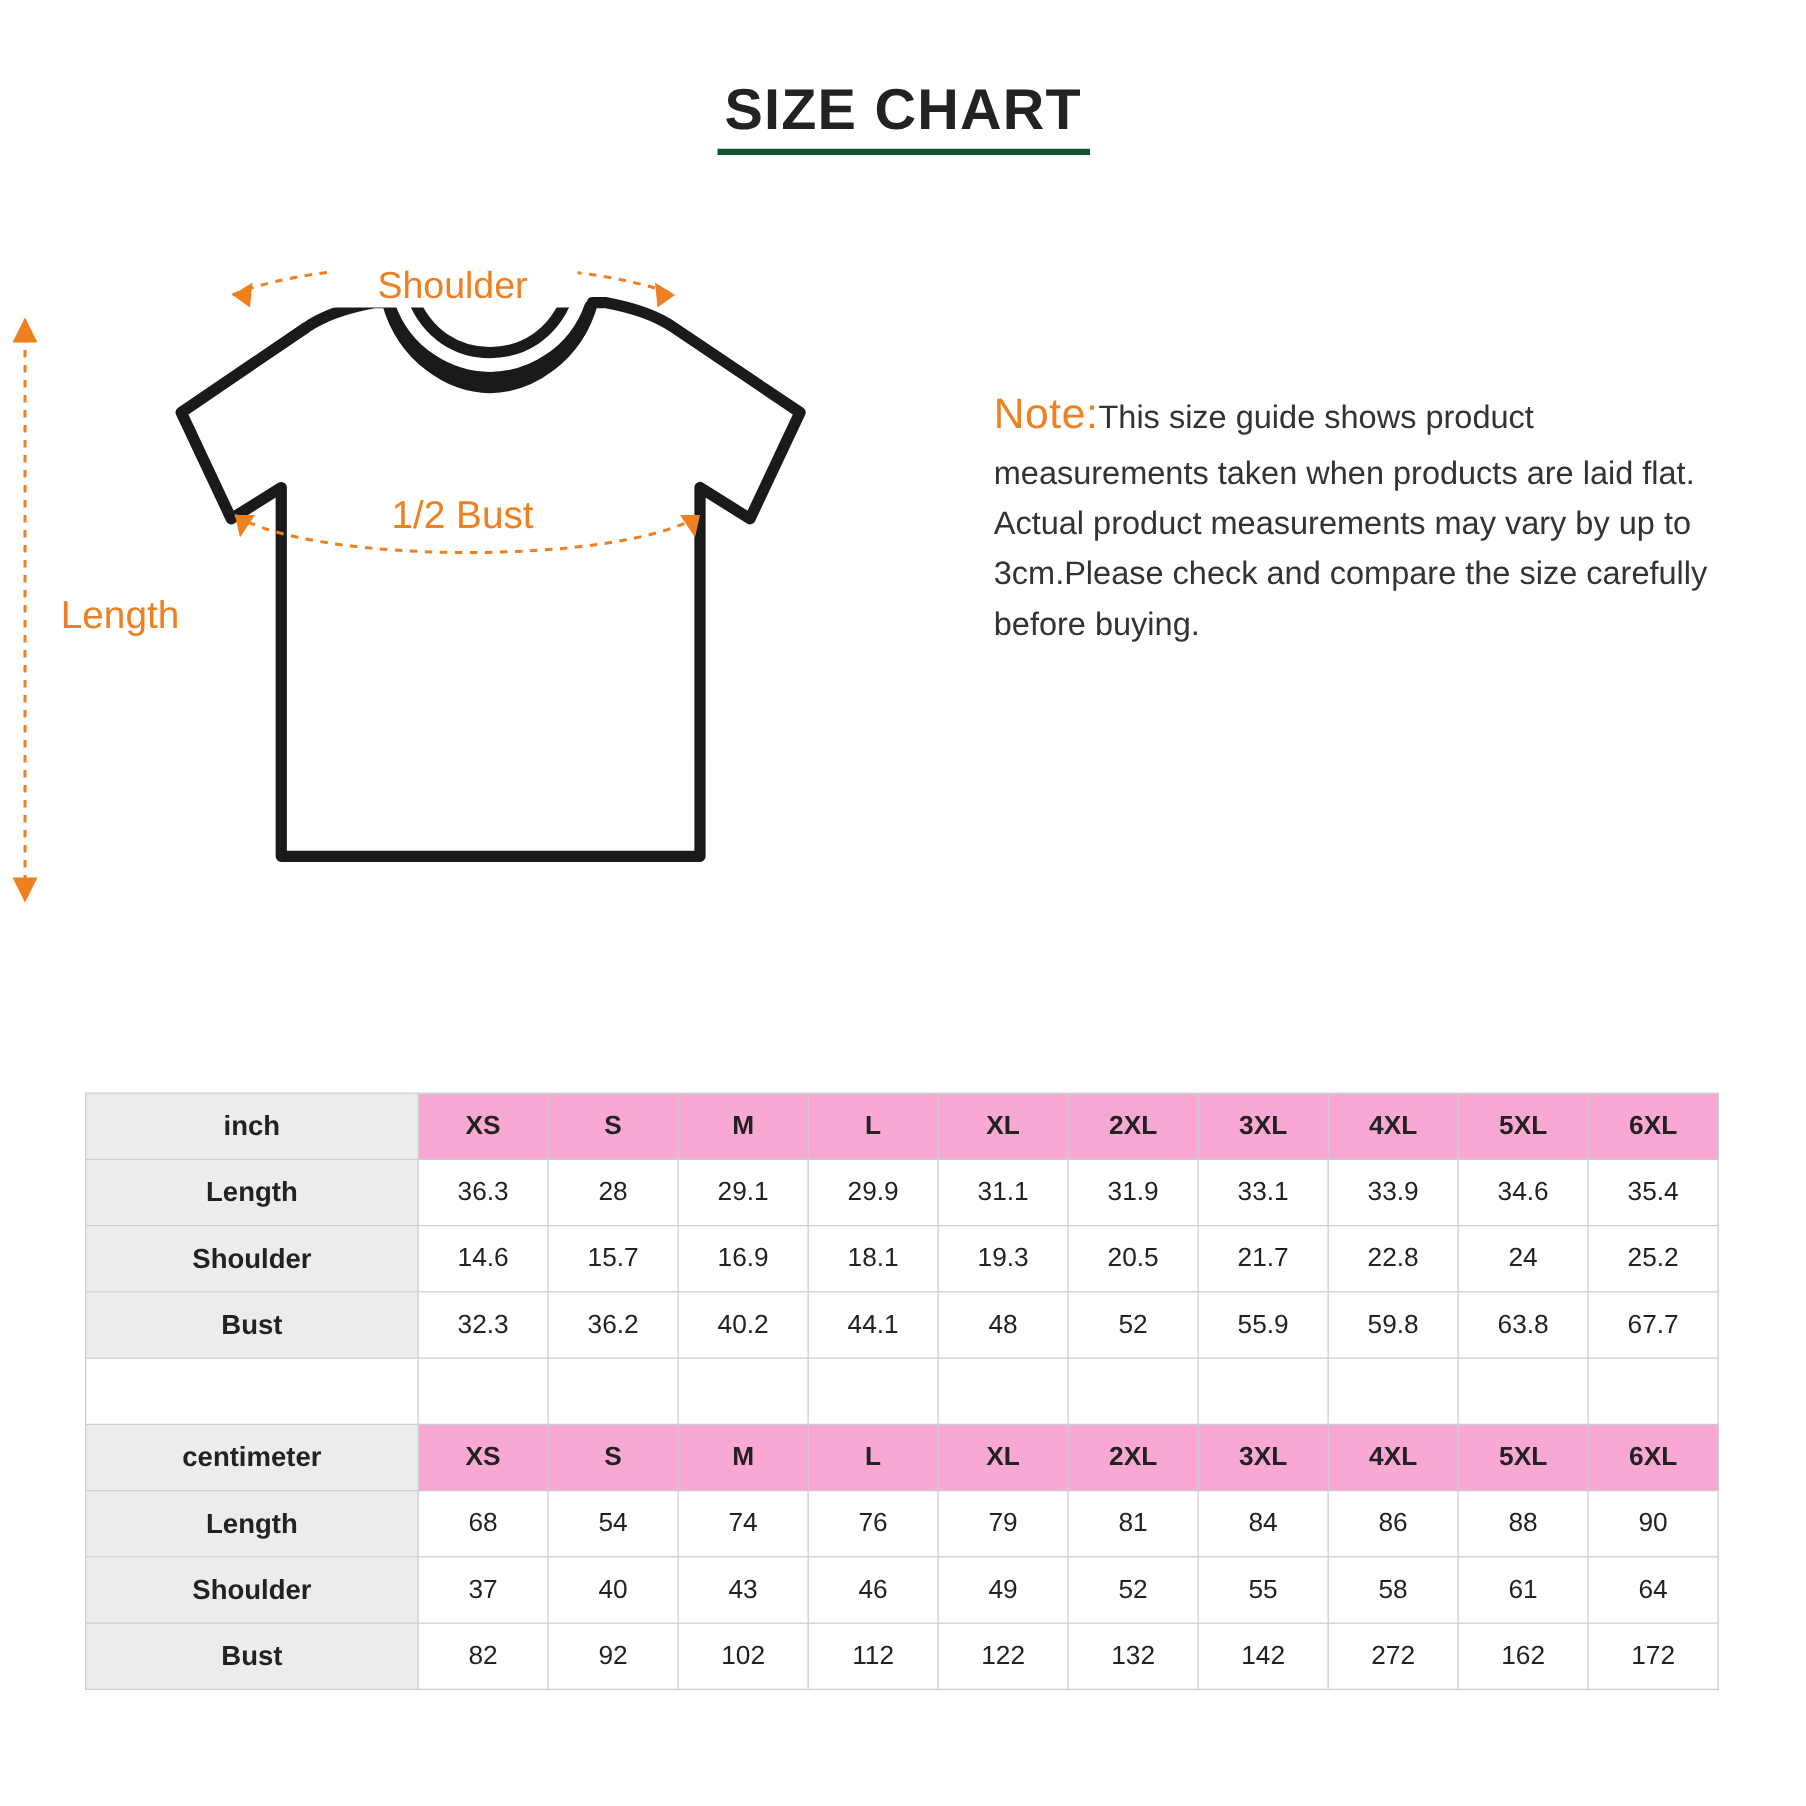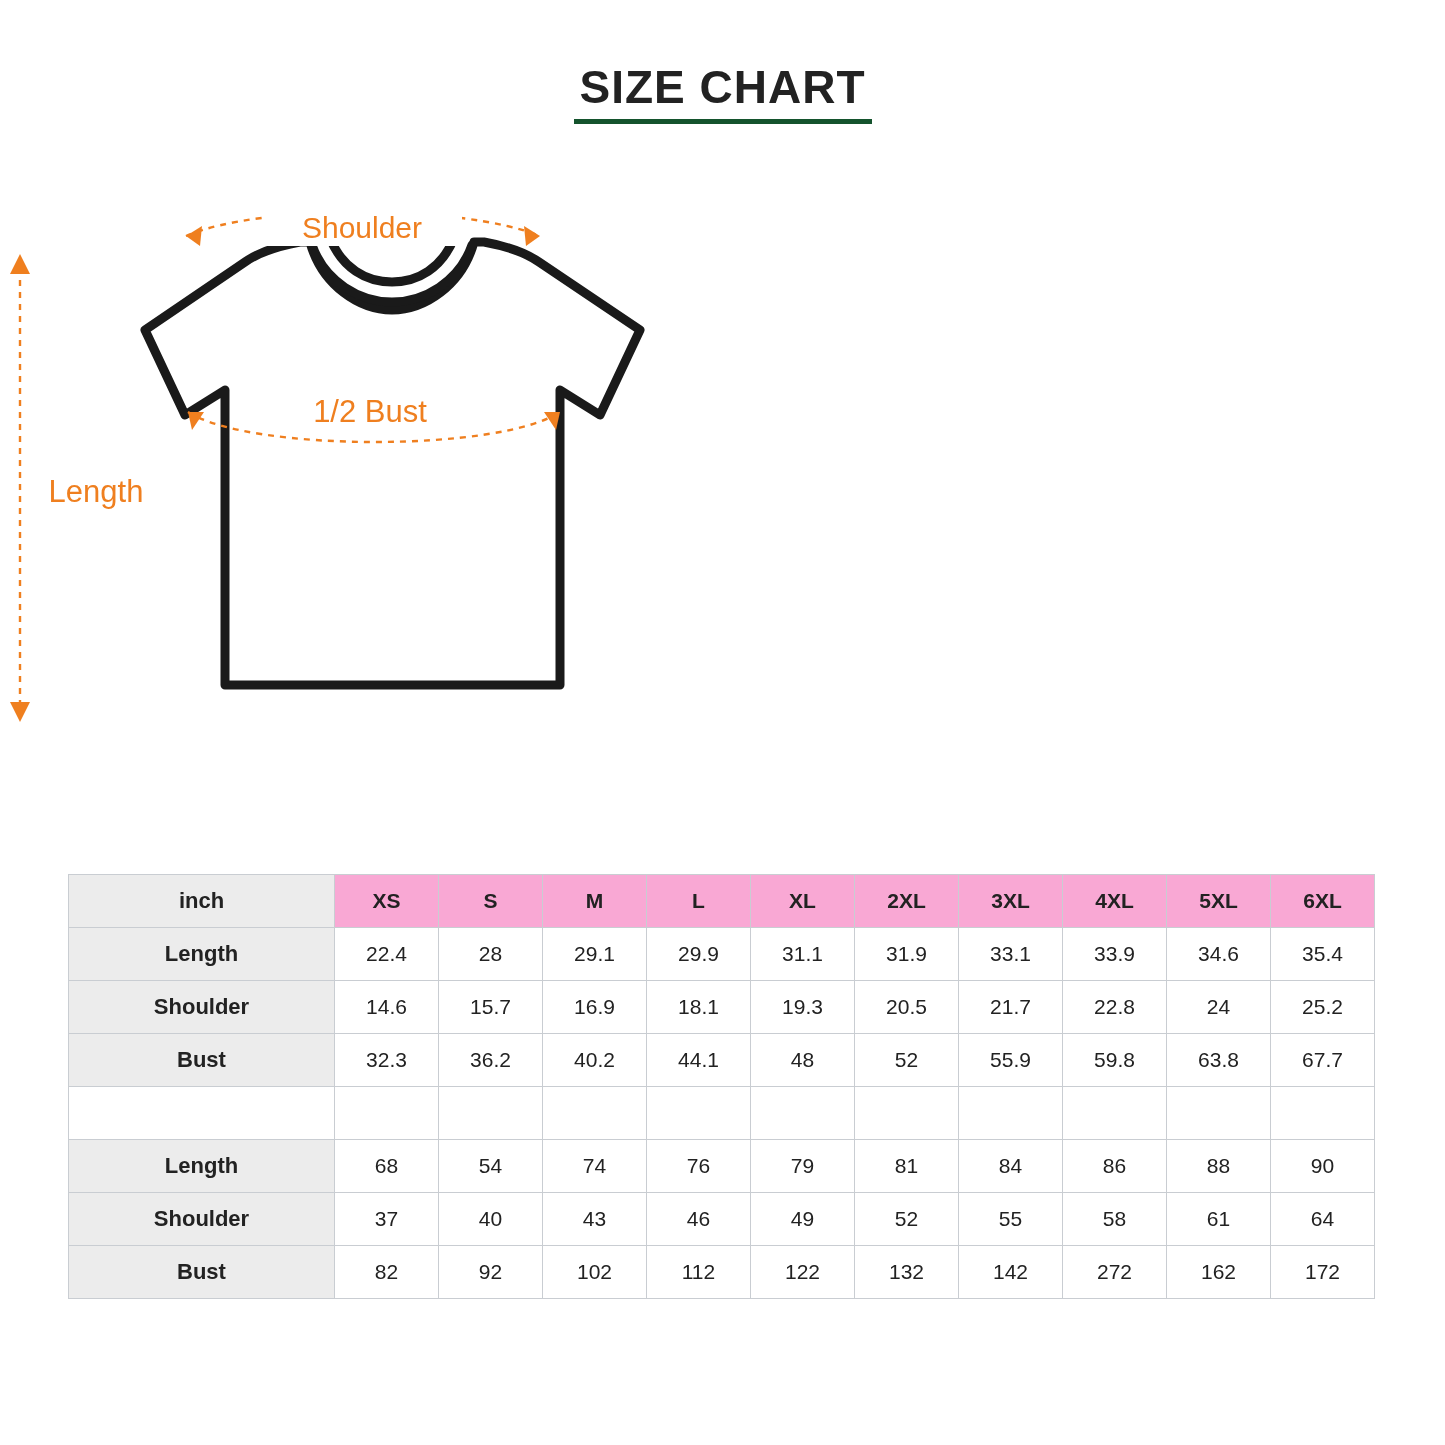--- a/index.html
+++ b/index.html
@@ -174,20 +174,25 @@
 
       <g stroke="#ef7f1f" fill="none" stroke-width="2.4" stroke-dasharray="6,6">
         <line x1="20" y1="78" x2="20" y2="518"></line>
       </g>
       <polygon points="20,64 10,84 30,84" fill="#ef7f1f"></polygon>
       <polygon points="20,532 10,512 30,512" fill="#ef7f1f"></polygon>
       <text x="96" y="312" font-family="Liberation Sans, sans-serif" font-size="31" fill="#ef7f1f" text-anchor="middle">Length</text>
     </svg>
   </div>
 
+  <div class="note-block">
+    <div class="note-text">
+      <span class="note-label">Note:</span><span>This size guide shows product measurements taken when products are laid flat. Actual product measurements may vary by up to 3cm.Please check and compare the size carefully before buying.</span>
+    </div>
+  </div>
 
   <div class="tables">
 
     <table class="size-table">
       <colgroup>
         <col class="c0">
           <col class="cN">
           <col class="cN">
           <col class="cN">
           <col class="cN">
@@ -207,21 +212,21 @@
           <td class="hdr">L</td>
           <td class="hdr">XL</td>
           <td class="hdr">2XL</td>
           <td class="hdr">3XL</td>
           <td class="hdr">4XL</td>
           <td class="hdr">5XL</td>
           <td class="hdr">6XL</td>
         </tr>
         <tr>
           <td class="rowlabel">Length</td>
-          <td>22.4</td>
+          <td>36.3</td>
           <td>28</td>
           <td>29.1</td>
           <td>29.9</td>
           <td>31.1</td>
           <td>31.9</td>
           <td>33.1</td>
           <td>33.9</td>
           <td>34.6</td>
           <td>35.4</td>
         </tr>
@@ -258,20 +263,33 @@
           <td></td>
           <td></td>
           <td></td>
           <td></td>
           <td></td>
           <td></td>
           <td></td>
           <td></td>
         </tr>
         <tr>
+          <td class="corner">centimeter</td>
+          <td class="hdr">XS</td>
+          <td class="hdr">S</td>
+          <td class="hdr">M</td>
+          <td class="hdr">L</td>
+          <td class="hdr">XL</td>
+          <td class="hdr">2XL</td>
+          <td class="hdr">3XL</td>
+          <td class="hdr">4XL</td>
+          <td class="hdr">5XL</td>
+          <td class="hdr">6XL</td>
+        </tr>
+        <tr>
           <td class="rowlabel">Length</td>
           <td>68</td>
           <td>54</td>
           <td>74</td>
           <td>76</td>
           <td>79</td>
           <td>81</td>
           <td>84</td>
           <td>86</td>
           <td>88</td>

